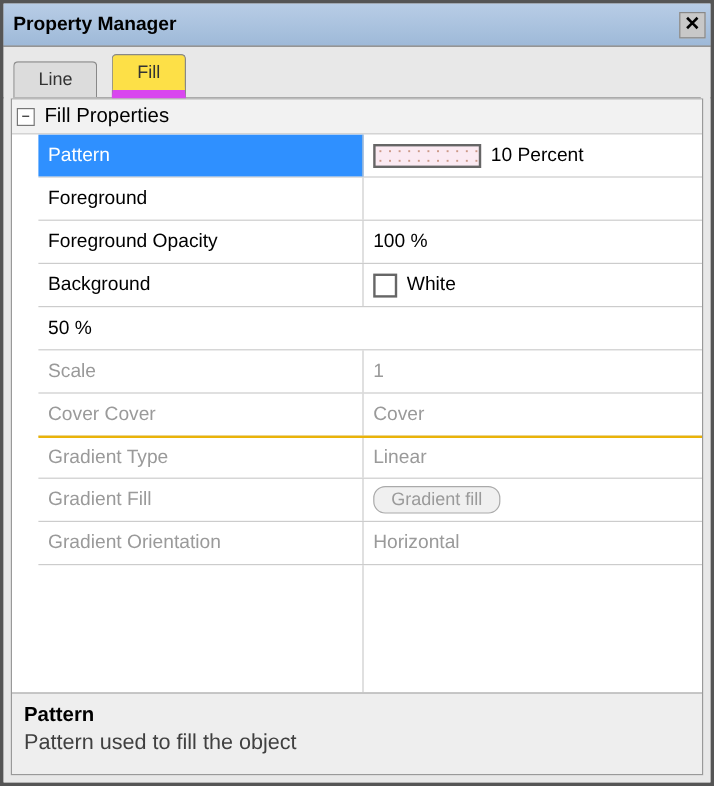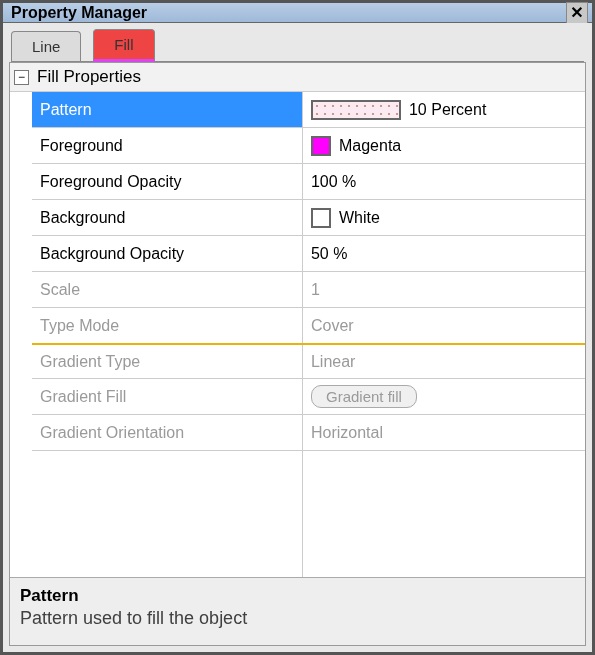--- a/index.html
+++ b/index.html
@@ -14,21 +14,21 @@
   .window {
     width: 595px;
     height: 655px;
     border: 3px solid #555;
     background: #e8e8e8;
     display: flex;
     flex-direction: column;
   }
   .titlebar {
     background: linear-gradient(to bottom, #b8cde6, #9eb9d8);
-    height: 20px;
+    height: 36px;
     display: flex;
     align-items: center;
     justify-content: space-between;
     padding: 0 4px 0 8px;
     border-bottom: 1px solid #666;
   }
   .titlebar-title {
     font-weight: bold;
     font-size: 16px;
     color: #000;
@@ -59,24 +59,24 @@
     cursor: pointer;
     position: relative;
     border: 1px solid #888;
     border-bottom: none;
     border-radius: 4px 4px 0 0;
     background: #dcdcdc;
     margin-right: 12px;
     color: #333;
   }
   .tab.active {
-    background: #ef4444;
+    background: #fde047;
     font-weight: normal;
     z-index: 2;
-    border-bottom: 3px solid #d946ef;
+    border-bottom: 7px solid #d946ef;
     margin-bottom: -1px;
     text-align: right;
   }
   .tabline {
     border-top: 1px solid #888;
     margin: 0 8px;
   }
   .content-outer {
     flex: 1;
     padding: 0 6px 6px 6px;
@@ -233,57 +233,52 @@
         <div class="prop-row selected">
           <div class="prop-label">Pattern</div>
           <div class="prop-value">
             <span class="swatch pattern-swatch"></span>
             <span>10 Percent</span>
           </div>
         </div>
 
         <div class="prop-row">
           <div class="prop-label">Foreground</div>
-          <div class="prop-value">
-            <span class="swatch color-swatch" style="background:#ff00ff"></span>
-            <span>Magenta</span>
-          </div>
         </div>
 
         <div class="prop-row">
           <div class="prop-label">Foreground Opacity</div>
           <div class="prop-value">
             <span>100 %</span>
           </div>
         </div>
 
         <div class="prop-row">
           <div class="prop-label">Background</div>
           <div class="prop-value">
             <span class="swatch color-swatch" style="background:#ffffff"></span>
             <span>White</span>
           </div>
         </div>
 
         <div class="prop-row">
-          <div class="prop-label">Background Opacity</div>
           <div class="prop-value">
             <span>50 %</span>
           </div>
         </div>
 
         <div class="prop-row disabled">
           <div class="prop-label">Scale</div>
           <div class="prop-value">
             <span>1</span>
           </div>
         </div>
 
         <div class="prop-row disabled">
-          <div class="prop-label">Type Mode</div>
+          <div class="prop-label">Cover Cover</div>
           <div class="prop-value">
             <span>Cover</span>
           </div>
         </div>
 
         <div class="prop-row disabled gradient-sep">
           <div class="prop-label">Gradient Type</div>
           <div class="prop-value">
             <span>Linear</span>
           </div>

